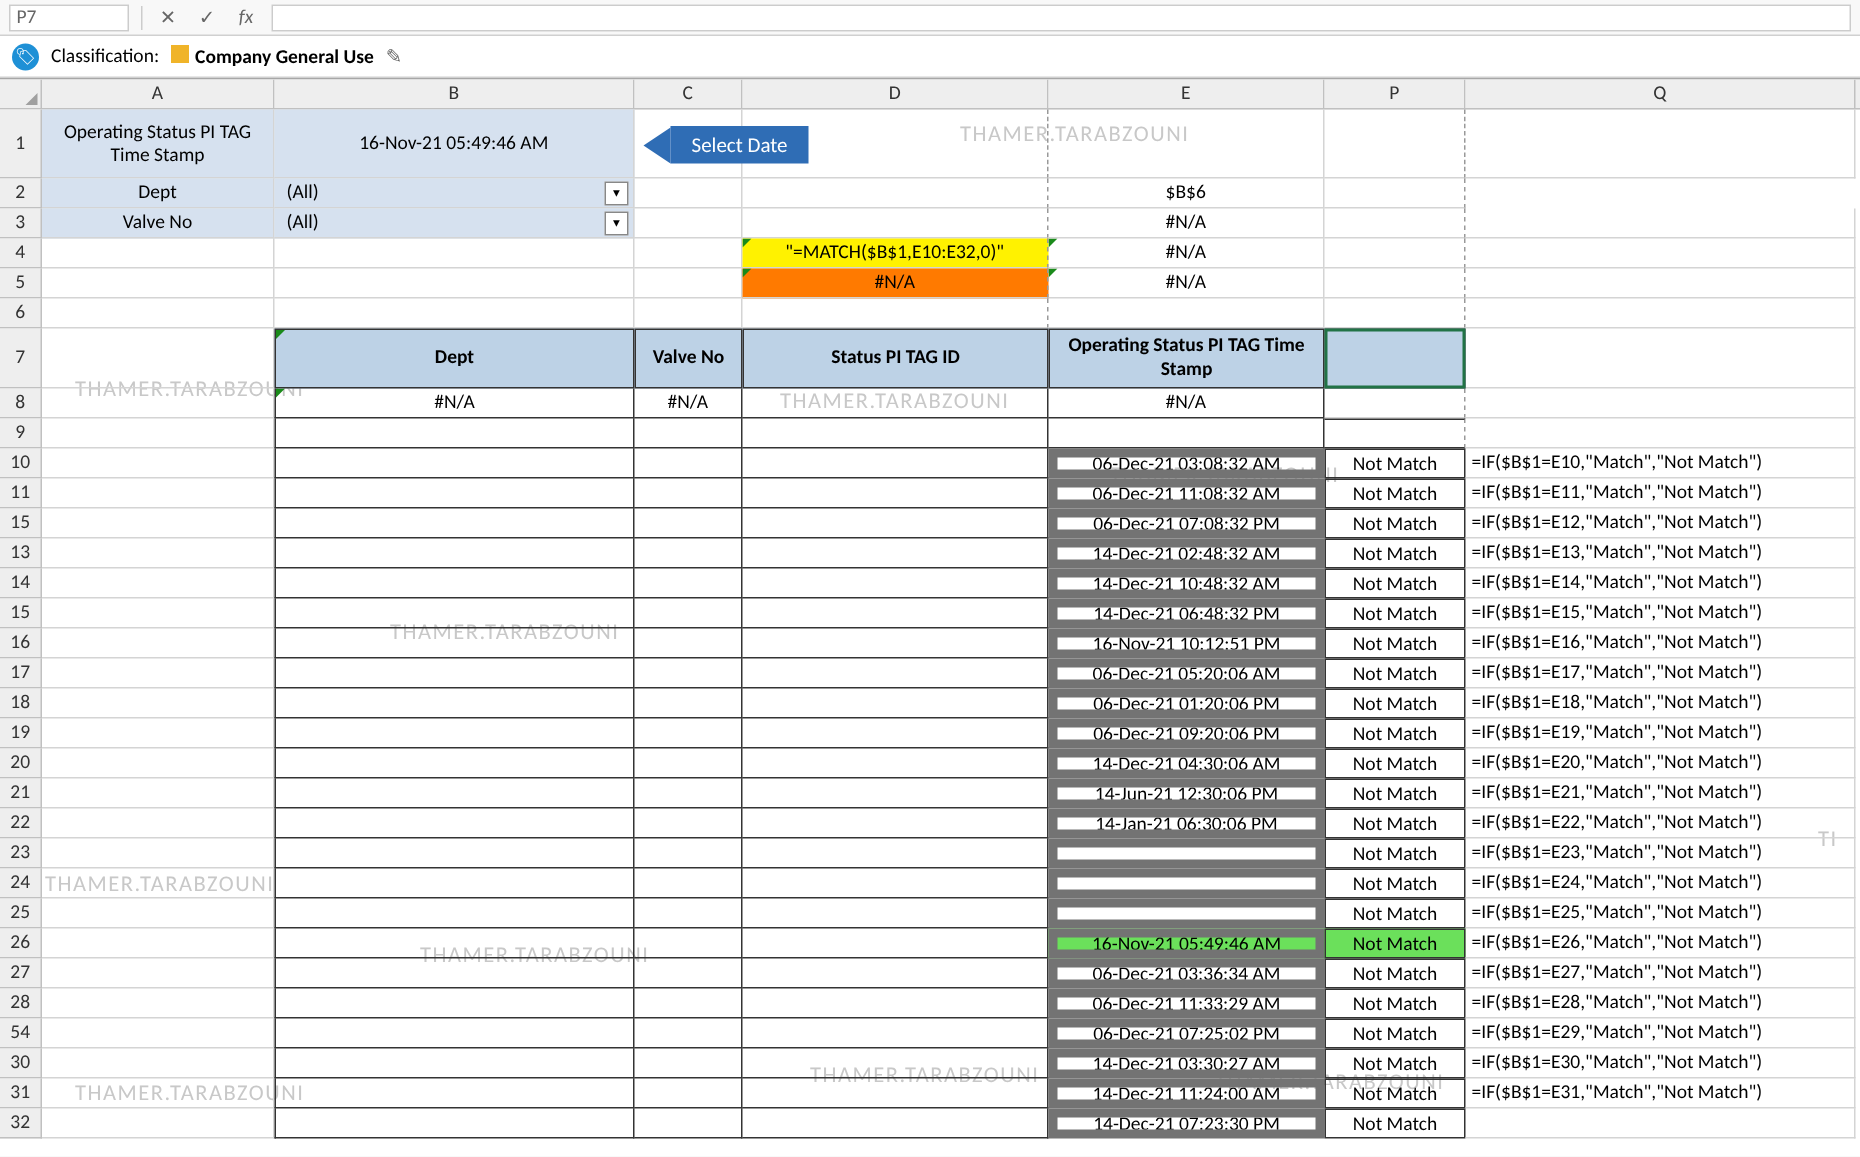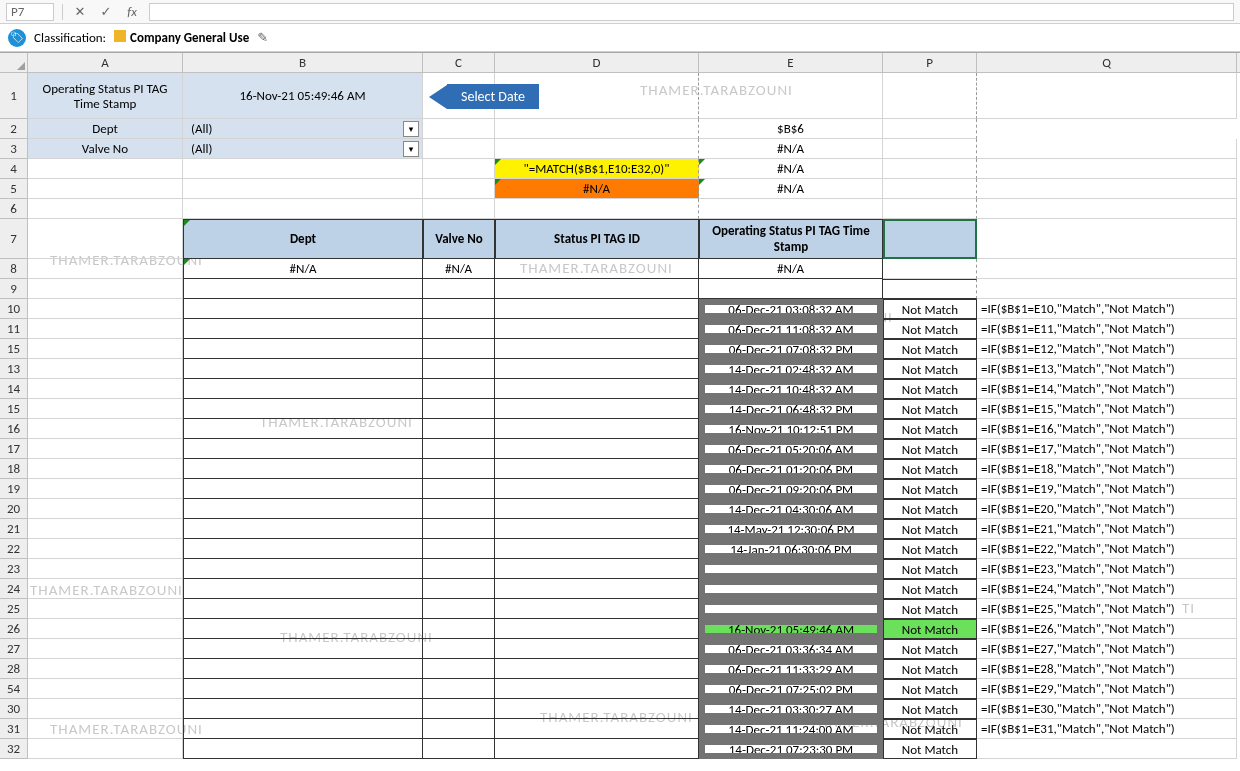--- a/index.html
+++ b/index.html
@@ -107,21 +107,21 @@
     position:absolute; color:#c8c8c8; font-size:15px; letter-spacing:1px; pointer-events:none; z-index:0;
   }
   .dataE{ border:6px solid #737373; }
   .dataP{ border:1px solid #333; }
   .highlight-green{ background:#6be05b; }
 </style>
 </head>
 <body>
 
 <div class="toolbar">
-  <div class="tb-btn" style="width:48px;border:1px solid #ccc;background:#fff;justify-content:flex-start;padding:0 4px;">P7</div>
+  <div class="tb-btn" style="width:80px;border:1px solid #ccc;background:#fff;justify-content:flex-start;padding:0 4px;">P7</div>
   <div class="tb-sep"></div>
   <div class="tb-btn">✕</div>
   <div class="tb-btn">✓</div>
   <div class="tb-btn" style="font-style:italic;">fx</div>
   <div style="flex:1;border:1px solid #ccc;height:18px;background:#fff;"></div>
 </div>
 
 <div class="classification-bar">
   <span class="cls-icon">🏷</span>
   <span>Classification:</span>
@@ -135,21 +135,21 @@
   <div class="watermark" style="left:640px; top:28px;">THAMER.TARABZOUNI</div>
   <div class="watermark" style="left:50px; top:198px;">THAMER.TARABZOUNI</div>
   <div class="watermark" style="left:520px; top:206px;">THAMER.TARABZOUNI</div>
   <div class="watermark" style="left:740px; top:255px;">THAMER.TARABZOUNI</div>
   <div class="watermark" style="left:260px; top:360px;">THAMER.TARABZOUNI</div>
   <div class="watermark" style="left:30px; top:528px;">THAMER.TARABZOUNI</div>
   <div class="watermark" style="left:280px; top:575px;">THAMER.TARABZOUNI</div>
   <div class="watermark" style="left:540px; top:655px;">THAMER.TARABZOUNI</div>
   <div class="watermark" style="left:810px; top:660px;">THAMER.TARABZOUNI</div>
   <div class="watermark" style="left:50px; top:667px;">THAMER.TARABZOUNI</div>
-  <div class="watermark" style="left:1182px; top:498px;margin-top:48px;">TI</div>
+  <div class="watermark" style="left:1212px; top:498px;">TI</div>
 
   <div class="callout">
     <div class="arrow"></div>
     <div class="box">Select Date</div>
   </div>
 
   <div class="colhdr-row">
     <div class="corner"></div>
     <div class="colhdr cA">A</div>
     <div class="colhdr cB">B</div>
@@ -378,21 +378,21 @@
           <div class="cell cE dataE ">14-Dec-21 04:30:06 AM</div>
           <div class="cell cP dataP ">Not Match</div>
           <div class="cell cQ" style="justify-content:flex-start;">=IF($B$1=E20,"Match","Not Match")</div>
         </div>
         <div class="row rowstd">
           <div class="rowhdr">21</div>
           <div class="cell cA"></div>
           <div class="cell cB" style="border-left:1px solid #333;border-right:1px solid #333;border-bottom:1px solid #333;"></div>
           <div class="cell cC" style="border-right:1px solid #333;border-bottom:1px solid #333;"></div>
           <div class="cell cD" style="border-right:1px solid #333;border-bottom:1px solid #333;"></div>
-          <div class="cell cE dataE ">14-May-21 12:30:06 PM</div>
+          <div class="cell cE dataE ">14-Jun-21 12:30:06 PM</div>
           <div class="cell cP dataP ">Not Match</div>
           <div class="cell cQ" style="justify-content:flex-start;">=IF($B$1=E21,"Match","Not Match")</div>
         </div>
         <div class="row rowstd">
           <div class="rowhdr">22</div>
           <div class="cell cA"></div>
           <div class="cell cB" style="border-left:1px solid #333;border-right:1px solid #333;border-bottom:1px solid #333;"></div>
           <div class="cell cC" style="border-right:1px solid #333;border-bottom:1px solid #333;"></div>
           <div class="cell cD" style="border-right:1px solid #333;border-bottom:1px solid #333;"></div>
           <div class="cell cE dataE ">14-Jan-21 06:30:06 PM</div>

